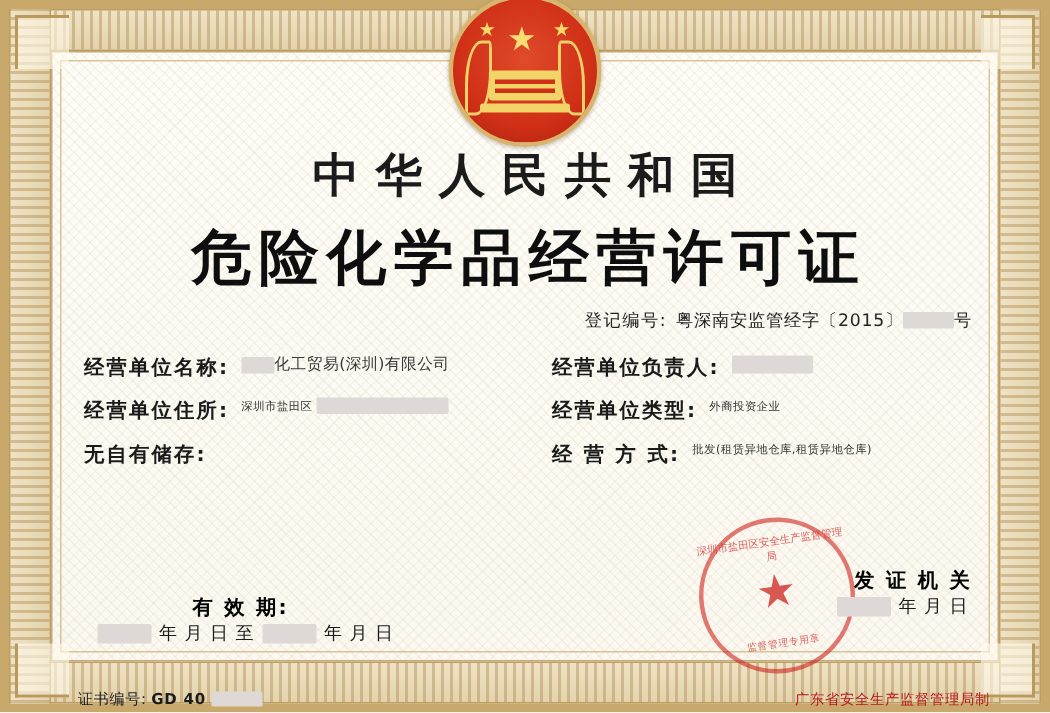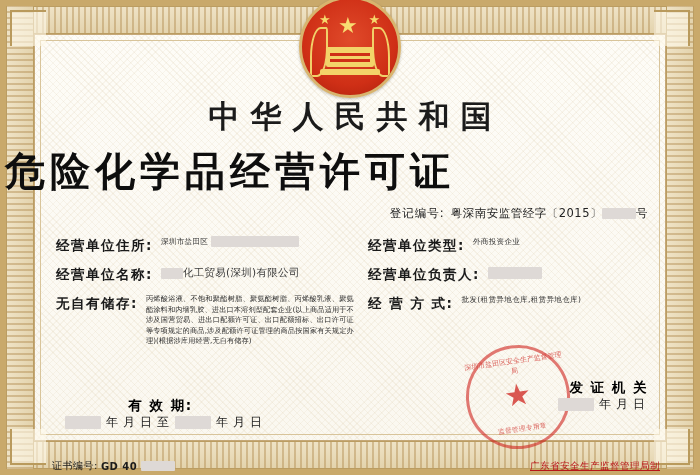--- a/index.html
+++ b/index.html
@@ -167,20 +167,21 @@
     font-size: 31px;
     font-weight: bold;
     letter-spacing: 11px;
     color: #1b1b1b;
     text-indent: 11px;
   }
   .title-main {
     position: absolute;
     left: 0; top: 144px;
     width: 700px;
+    text-align: center;
     font-family: "DejaVu Sans", "Liberation Sans", sans-serif;
     font-size: 40px;
     font-weight: bold;
     letter-spacing: 5px;
     color: #0e0e0e;
     text-indent: 5px;
   }
 
   
   .reg-line {
@@ -331,21 +332,20 @@
     align-items: center;
     margin-top: 44px;
   }
   .bottom-right {
     position: absolute;
     right: 40px; bottom: 2px;
     font-family: "DejaVu Sans", "Liberation Sans", sans-serif;
     font-size: 9.5px;
     color: #b8161a;
     letter-spacing: 0.5px;
-    text-decoration: underline;
   }
 </style>
 </head>
 <body>
 
 <div id="page">
 
   <div class="outer-border"></div>
   <div class="guilloche"></div>
   <div class="band-top"></div>
@@ -375,50 +375,49 @@
     <span class="reg-label">登记编号:</span>
     <span class="reg-value">
       <span>粤深南安监管经字</span><span>〔2015〕</span><span class="redact" style="width:34px;height:11px;"></span><span>号</span>
     </span>
   </div>
 
   <div class="fields">
 
     <div class="row">
       <div class="col-l">
-        <span class="lbl">经营单位住所:</span>
-        <span class="val mini">
-          <span>深圳市盐田区</span><span class="redact" style="width:88px;height:11px;margin-left:3px;"></span>
-        </span>
-      </div>
-      <div class="col-r">
-        <span class="lbl">经营单位类型:</span>
-        <span class="val mini">外商投资企业</span>
-      </div>
-    </div>
-
-    <div class="row">
-      <div class="col-l">
         <span class="lbl">经营单位名称:</span>
         <span class="val">
           <span class="redact" style="width:22px;height:11px;"></span><span>化工贸易(深圳)有限公司</span>
         </span>
       </div>
       <div class="col-r">
         <span class="lbl">经营单位负责人:</span>
         <span class="val">
           <span class="redact" style="width:54px;height:12px;"></span>
         </span>
       </div>
     </div>
 
     <div class="row">
       <div class="col-l">
+        <span class="lbl">经营单位住所:</span>
+        <span class="val mini">
+          <span>深圳市盐田区</span><span class="redact" style="width:88px;height:11px;margin-left:3px;"></span>
+        </span>
+      </div>
+      <div class="col-r">
+        <span class="lbl">经营单位类型:</span>
+        <span class="val mini">外商投资企业</span>
+      </div>
+    </div>
+
+    <div class="row">
+      <div class="col-l">
         <span class="lbl">无自有储存:</span>
-        <span class="scope-text">丙烯酸浴液、不饱和聚酯树脂、聚氨酯树脂、丙烯酸乳液、聚氨酯涂料和内墙乳胶、进出口本溶剂型配套企业(以上商品适用于不涉及国营贸易、进出口配额许可证、出口配额招标、出口许可证等专项规定的商品,涉及配额许可证管理的商品按国家有关规定办理)(根据涉库用经营,无自有储存)</span>
       </div>
       <div class="col-r">
         <span class="lbl">经 营 方 式:</span>
         <span class="val mini">批发(租赁异地仓库,租赁异地仓库)</span>
       </div>
     </div>
 
   </div>
 
   <div class="issuer">

